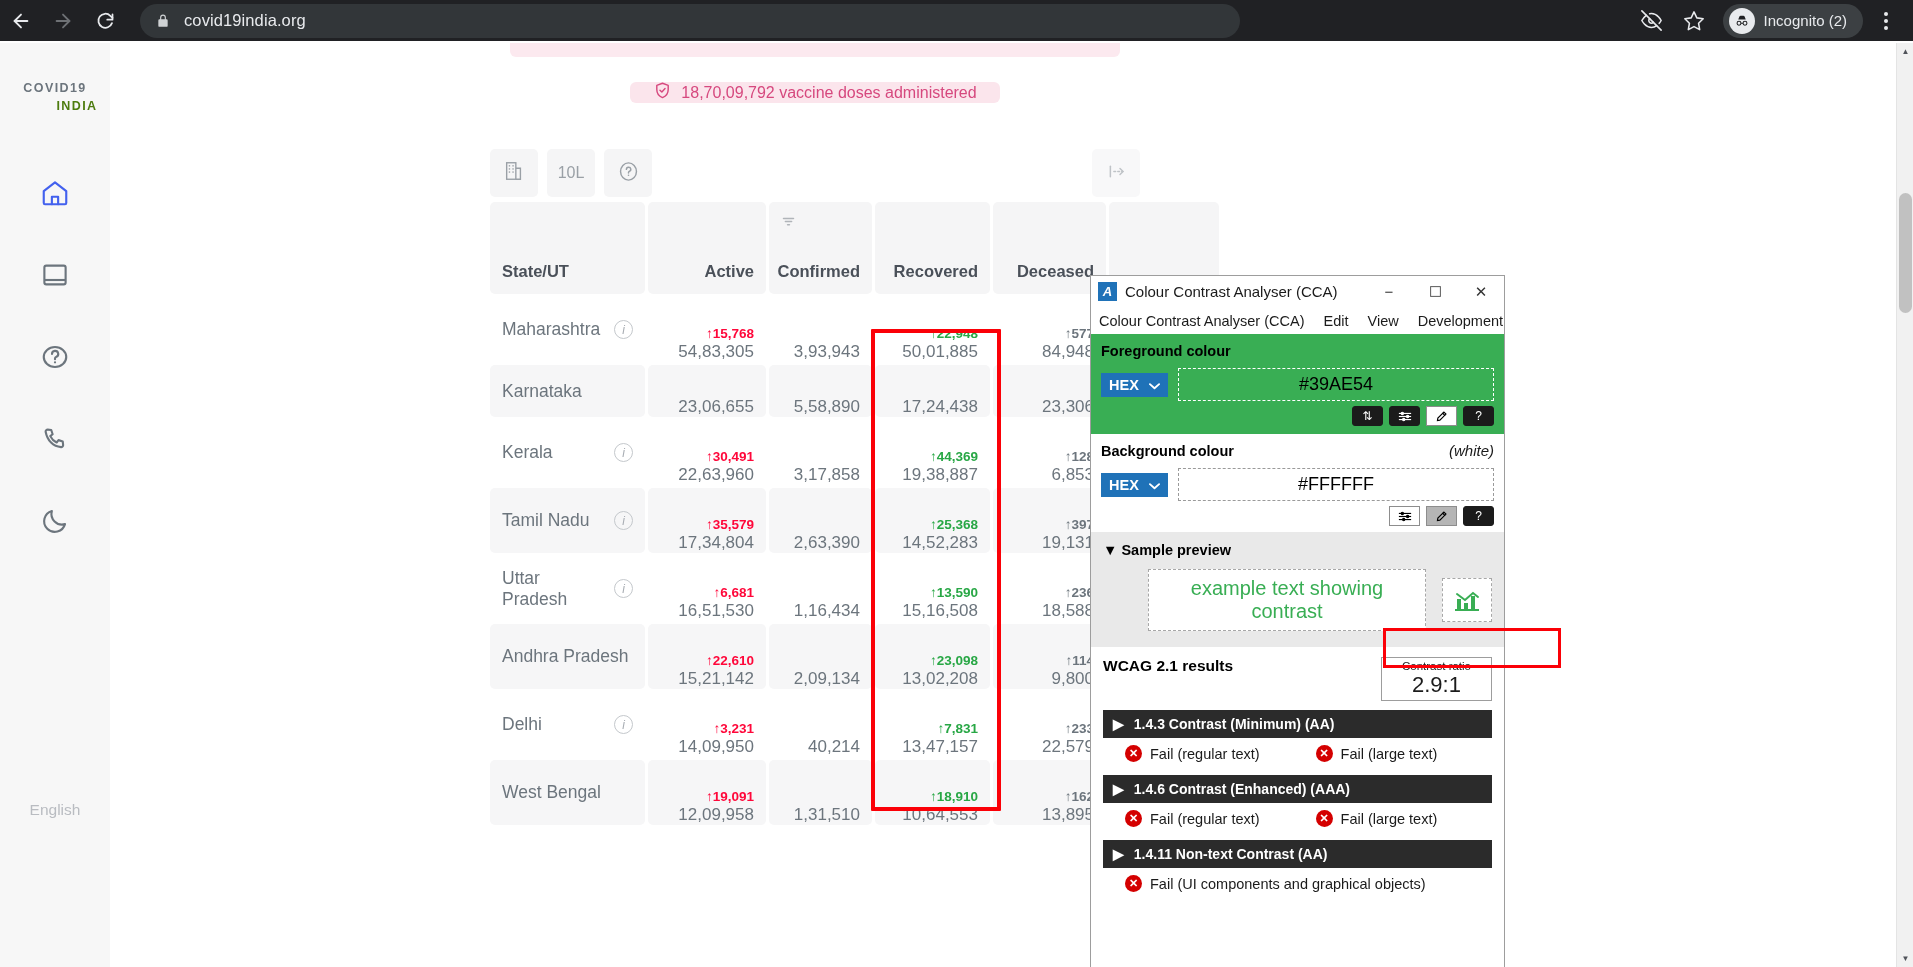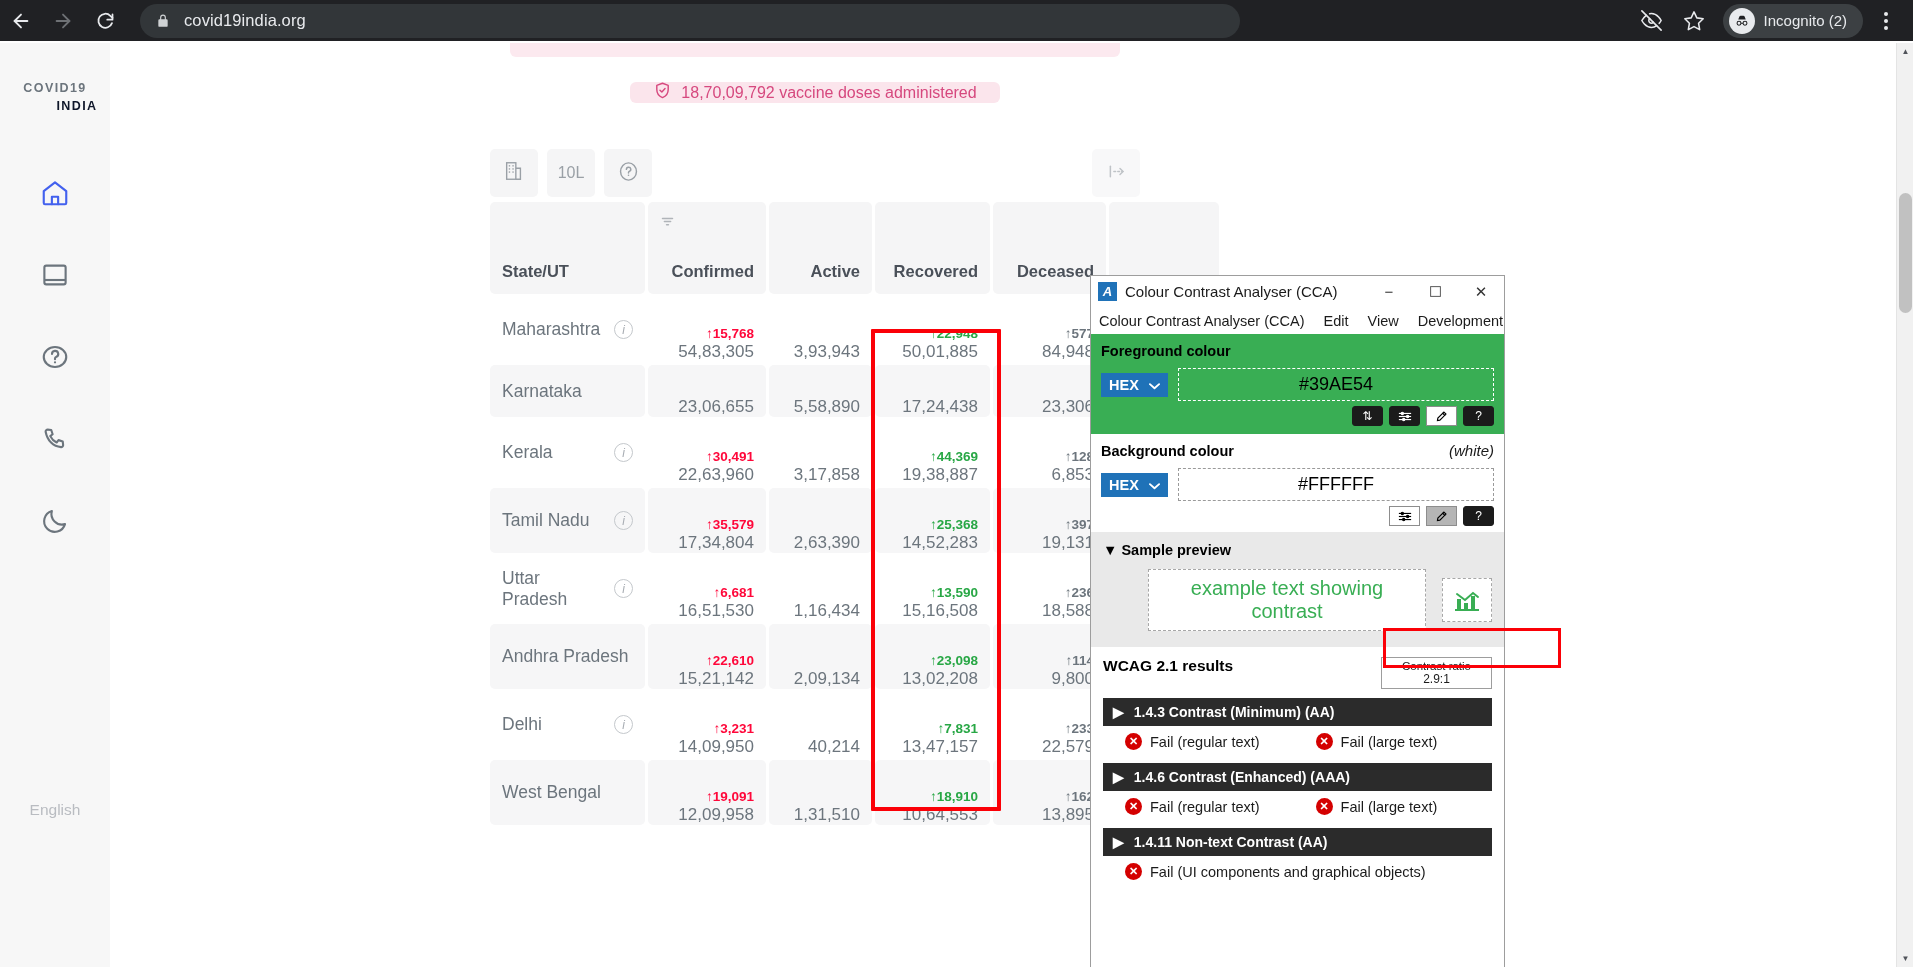--- a/index.html
+++ b/index.html
@@ -73,21 +73,21 @@
   
   .sidebar {
     position: absolute; left: 0; top: 0; width: 110px; height: 924px;
     background: #f7f7f7;
   }
   .brand {
     position: absolute; top: 36px; left: 0; width: 110px; text-align: center;
     font-size: 12.5px; font-weight: bold; letter-spacing: 1.4px; line-height: 1.45;
   }
   .brand .c19 { color: #6c757d; }
-  .brand .india { color: #0f172a; padding-left: 44px; }
+  .brand .india { color: #4d7c0f; padding-left: 44px; }
   .side-icons {
     position: absolute; top: 130px; left: 0; width: 110px;
     display: flex; flex-direction: column; align-items: center; gap: 42px;
   }
   .side-icon { width: 40px; height: 40px; display: flex; align-items: center; justify-content: center; color: #6c757d; }
   .side-icon.active { color: #4361ee; }
   .lang-label {
     position: absolute; bottom: 148px; left: 0; width: 110px; text-align: center;
     color: #b9bcc1; font-size: 15.5px;
   }
@@ -223,21 +223,21 @@
     width: 50px; height: 44px; border: 1.3px dashed #a7a7a7; background: #fff;
     display: flex; align-items: center; justify-content: center; color: #39ae54;
   }
   .cca-results { background: #fff; padding: 10px 12px 8px 12px; }
   .results-head { display: flex; align-items: flex-start; }
   .results-title { font-size: 15.5px; font-weight: bold; color: #000; }
   .ratio-box {
     margin-left: auto; border: 1px solid #9d9d9d; padding: 2px 20px; text-align: center;
   }
   .ratio-label { font-size: 11.5px; color: #1b1b1b; }
-  .ratio-value { font-size: 12px; color: #1b1b1b; }
+  .ratio-value { font-size: 22px; color: #1b1b1b; }
   .crit-bar {
     background: #2b2b2b; color: #fff; font-size: 14px; font-weight: bold;
     padding: 6px 10px; margin-top: 9px; display: flex; align-items: center; gap: 10px;
   }
   .crit-results { display: flex; padding: 7px 0 4px 22px; gap: 56px; }
   .crit-item { display: flex; align-items: center; gap: 8px; font-size: 14.5px; color: #1b1b1b; }
   .fail-icon {
     width: 17px; height: 17px; border-radius: 50%; background: #d40000; color: #fff;
     font-size: 11px; font-weight: bold; display: flex; align-items: center; justify-content: center;
   }
@@ -391,31 +391,31 @@
       <svg width="21" height="21" viewBox="0 0 24 24" fill="none" stroke="currentColor" stroke-width="1.7" stroke-linecap="round">
           <line x1="5" y1="6" x2="5" y2="18"></line>
           <line x1="9" y1="12" x2="19" y2="12" stroke-dasharray="2 2.5"></line>
           <polyline points="16 8.5 19.5 12 16 15.5"></polyline>
         </svg>
     </span>
   </div>
 
   <div class="covid-table">
     <div class="th left">State/UT</div>
+    <div class="th right">Active</div>
     <div class="th right">
       <span class="filter-icon">
         <svg width="15" height="15" viewBox="0 0 24 24" fill="none" stroke="currentColor" stroke-width="2.4" stroke-linecap="round">
             <line x1="4" y1="7" x2="20" y2="7"></line>
             <line x1="7" y1="12" x2="17" y2="12"></line>
             <line x1="10.5" y1="17" x2="13.5" y2="17"></line>
           </svg>
       </span>
       <span>Confirmed</span>
     </div>
-    <div class="th right">Active</div>
     <div class="th right">Recovered</div>
     <div class="th right">Deceased</div>
     <div class="th right"></div>
 
     <div class="td state tall">
       <span class="state-name">Maharashtra</span>
       <span class="info-icon">i</span>
     </div>
     <div class="td num tall">
       <span class="delta up-red">↑15,768</span>

